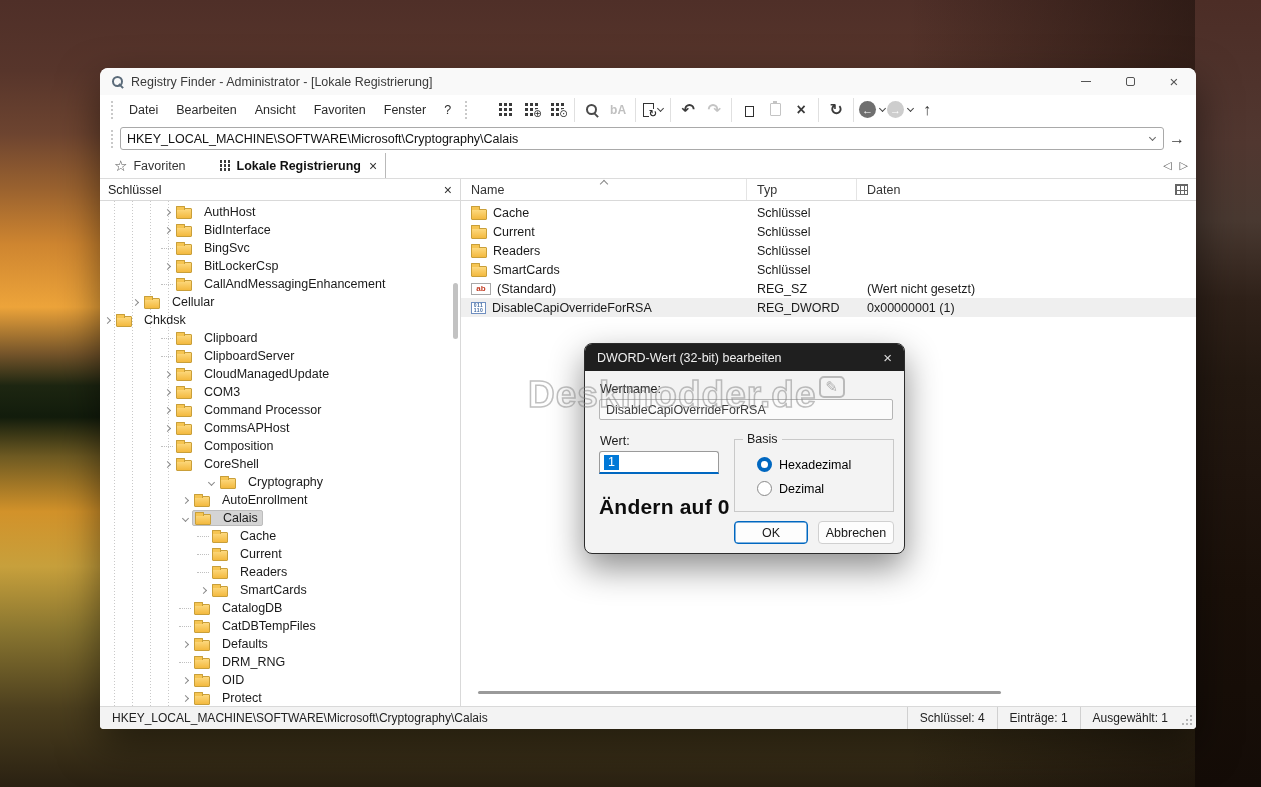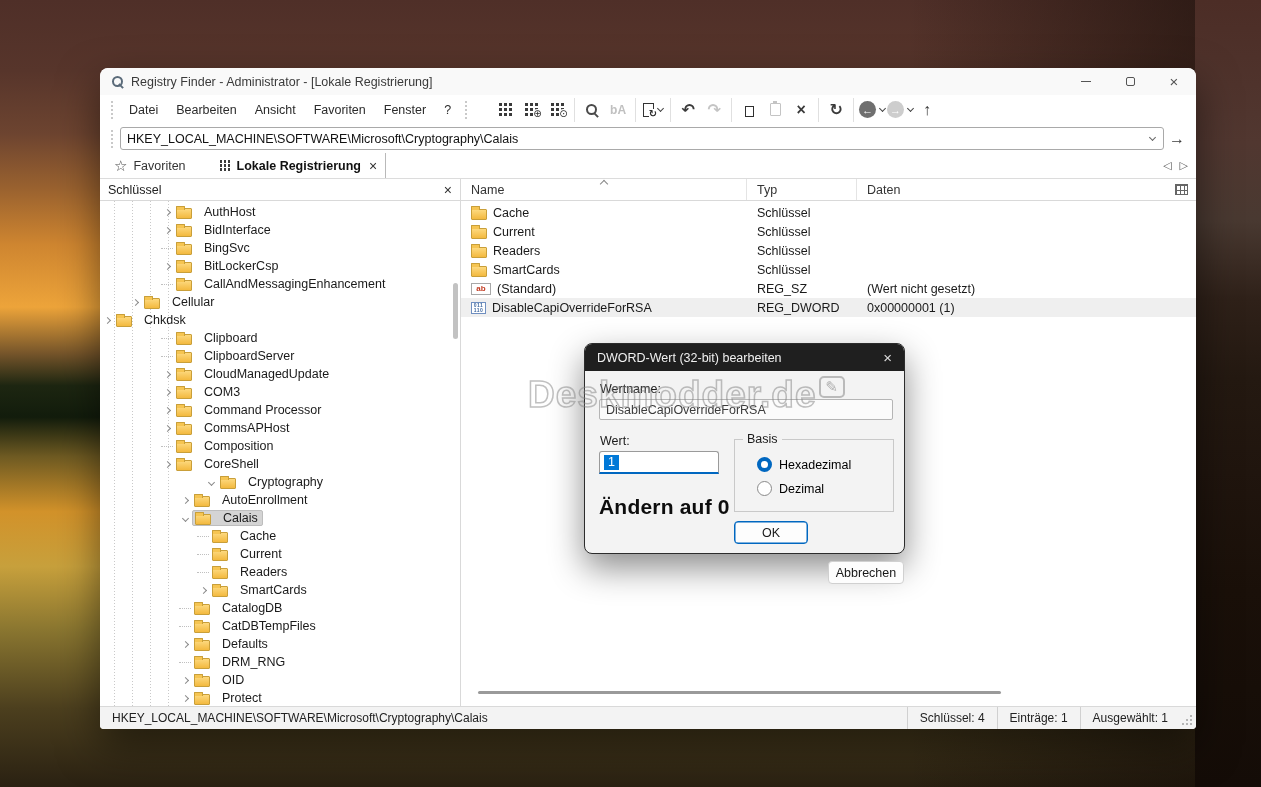--- a/index.html
+++ b/index.html
@@ -166,21 +166,21 @@
   .dlg-val-input{ position:absolute; left:14px; top:107px; width:120px; height:23px; background:#fff; border:1px solid #9a9a9a; border-bottom:2px solid #0067c0; border-radius:3px 3px 0 0; display:flex; align-items:center; padding:0 4px; }
   .sel-text{ background:#0078d7; color:#fff; padding:0 4px; line-height:15px; }
   .groupbox{ position:absolute; left:149px; top:95px; width:160px; height:73px; border:1px solid #c9c9c9; border-radius:0; }
   .groupbox-label{ position:absolute; top:-8px; left:8px; background:#f3f3f3; padding:0 4px; color:#1a1a1a; }
   .radio-row{ position:absolute; left:22px; display:flex; align-items:center; gap:7px; }
   .radio{ width:15px; height:15px; border-radius:50%; background:#fff; border:1px solid #8a8a8a; flex:0 0 auto; }
   .radio.checked{ border:4.5px solid #0067c0; }
   .annotation{ position:absolute; left:14px; top:151px; font-size:21px; font-weight:bold; color:#0d0d0d; letter-spacing:.2px; }
   .btn{ position:absolute; height:23px; background:#fdfdfd; border:1px solid #d0d0d0; border-radius:4px; display:flex; align-items:center; justify-content:center; color:#1a1a1a; font-size:12.5px; }
   .btn-ok{ left:149px; top:177px; width:74px; border:1px solid #0067c0; box-shadow:inset 0 0 0 .5px #0067c0; }
-  .btn-cancel{ left:243px; top:177px; width:76px;margin-top:40px; }
+  .btn-cancel{ left:233px; top:177px; width:76px; }
 
   
   .watermark{ position:absolute; left:528px; top:374px; z-index:30; display:flex; align-items:flex-start; gap:2px; pointer-events:none; }
   .wm-text{ font-size:37px; font-weight:bold; color:rgba(255,255,255,.06); -webkit-text-stroke:1.5px rgba(130,130,130,.5); letter-spacing:1px; }
   .wm-pencil{ width:26px; height:22px; border:2px solid rgba(130,130,130,.5); border-radius:5px; color:rgba(130,130,130,.6); font-size:15px; display:flex; align-items:center; justify-content:center; margin-top:2px; }
 </style>
 </head>
 <body>
 
 <div class="desktop">

